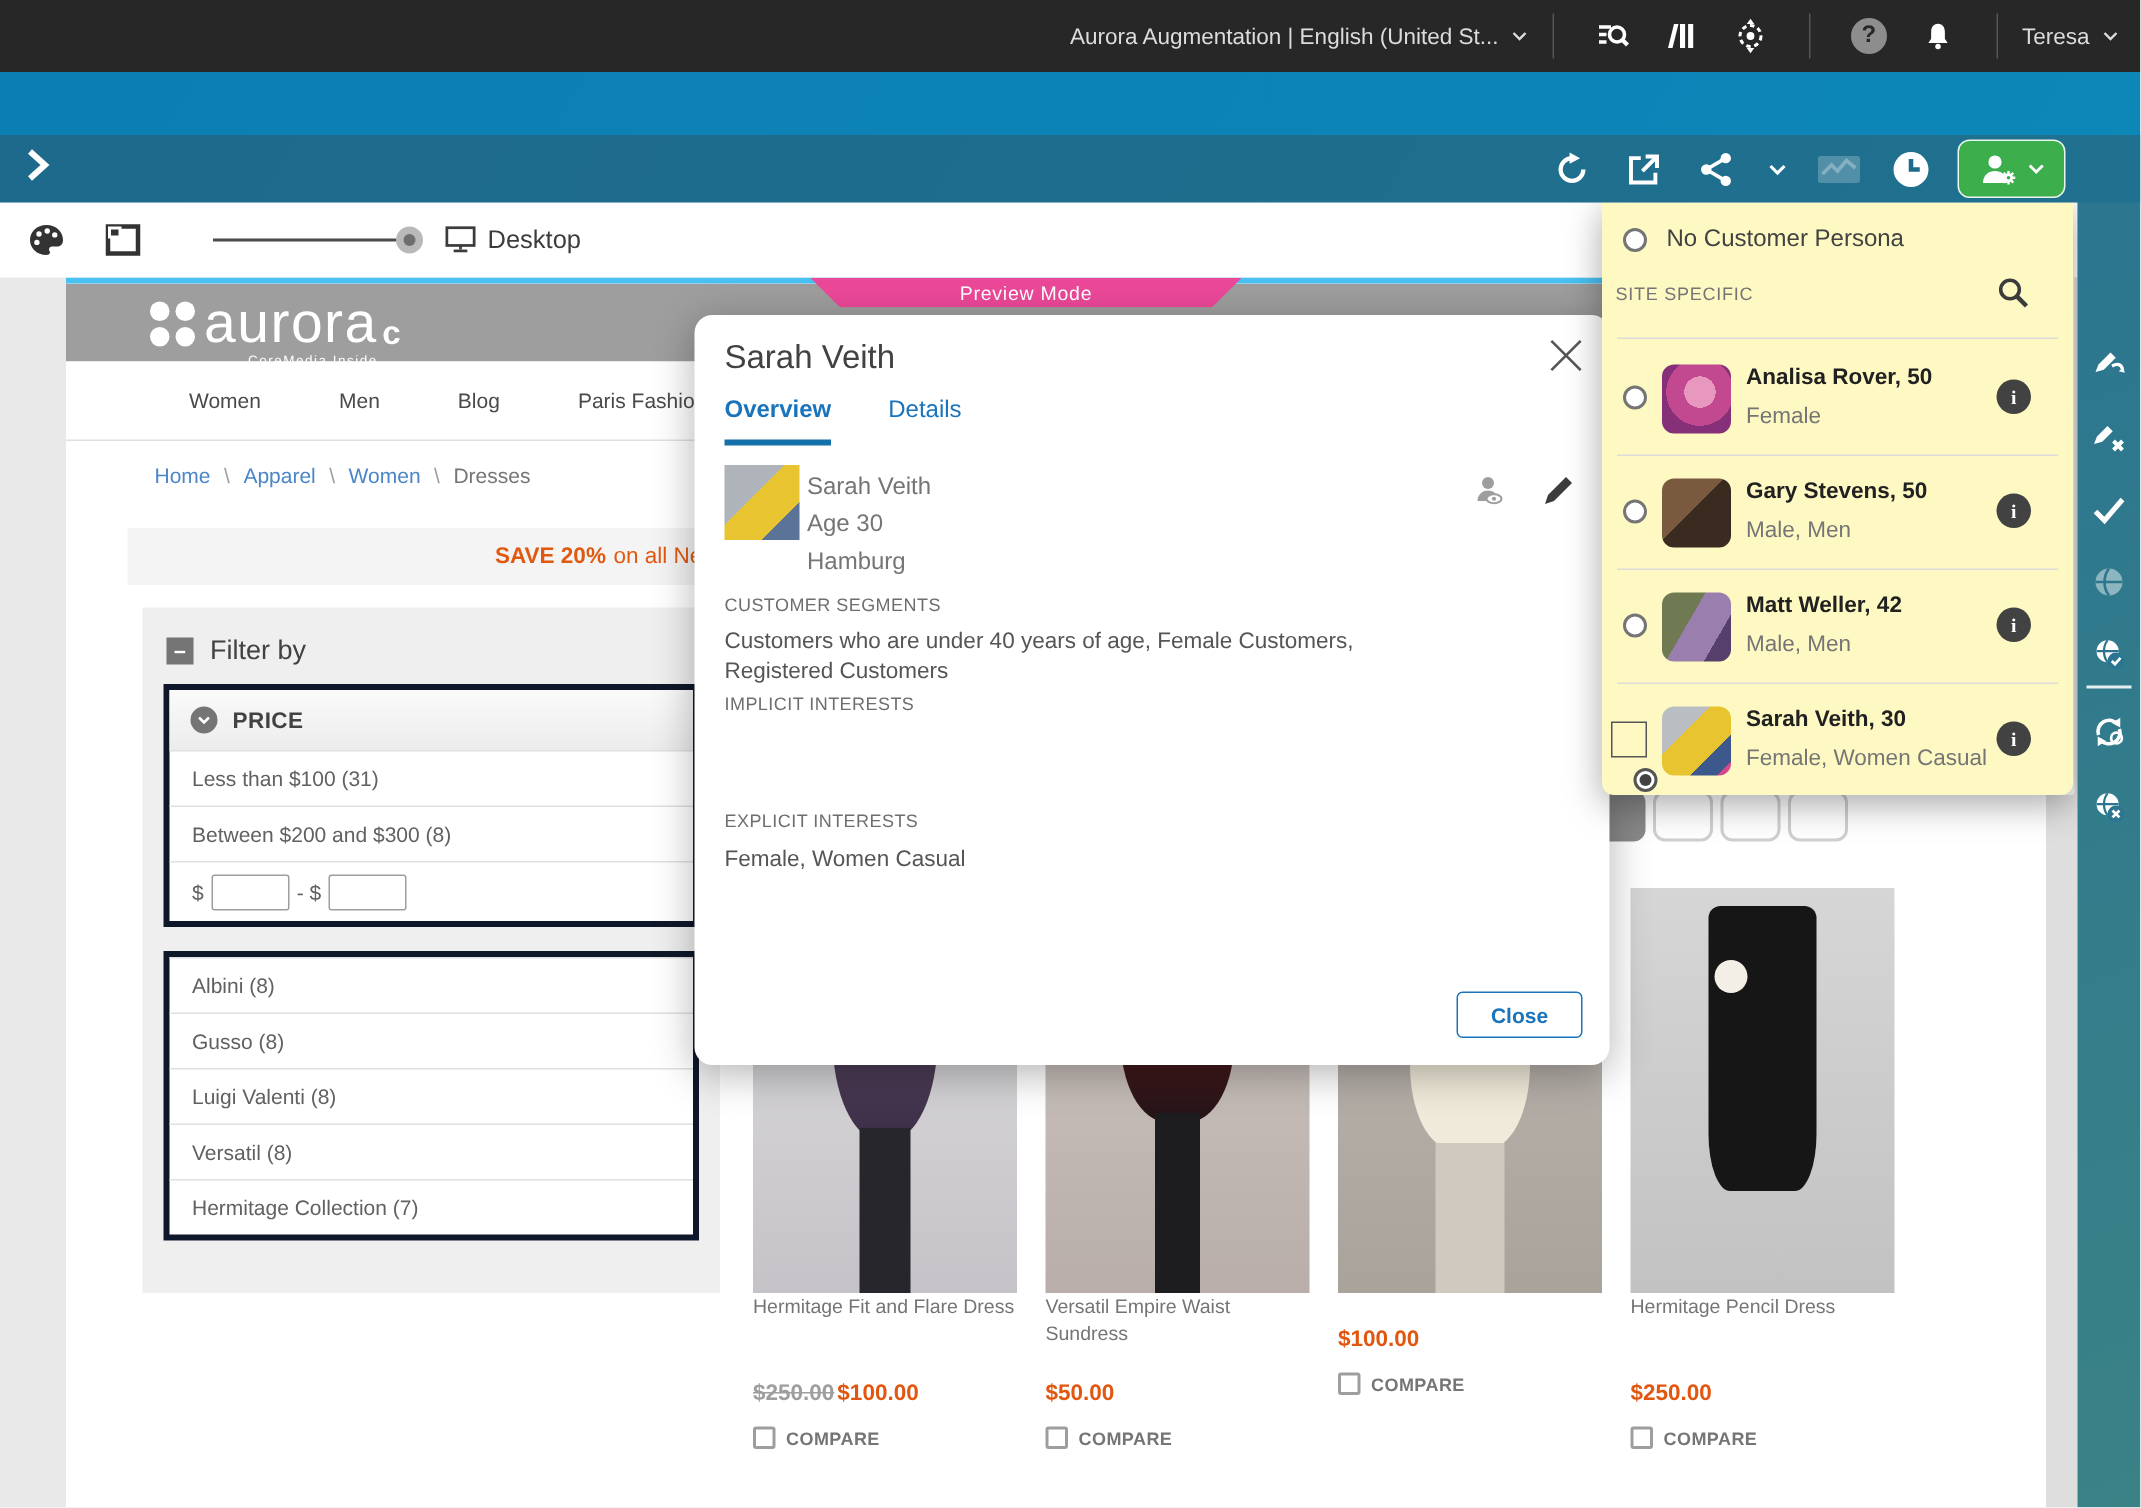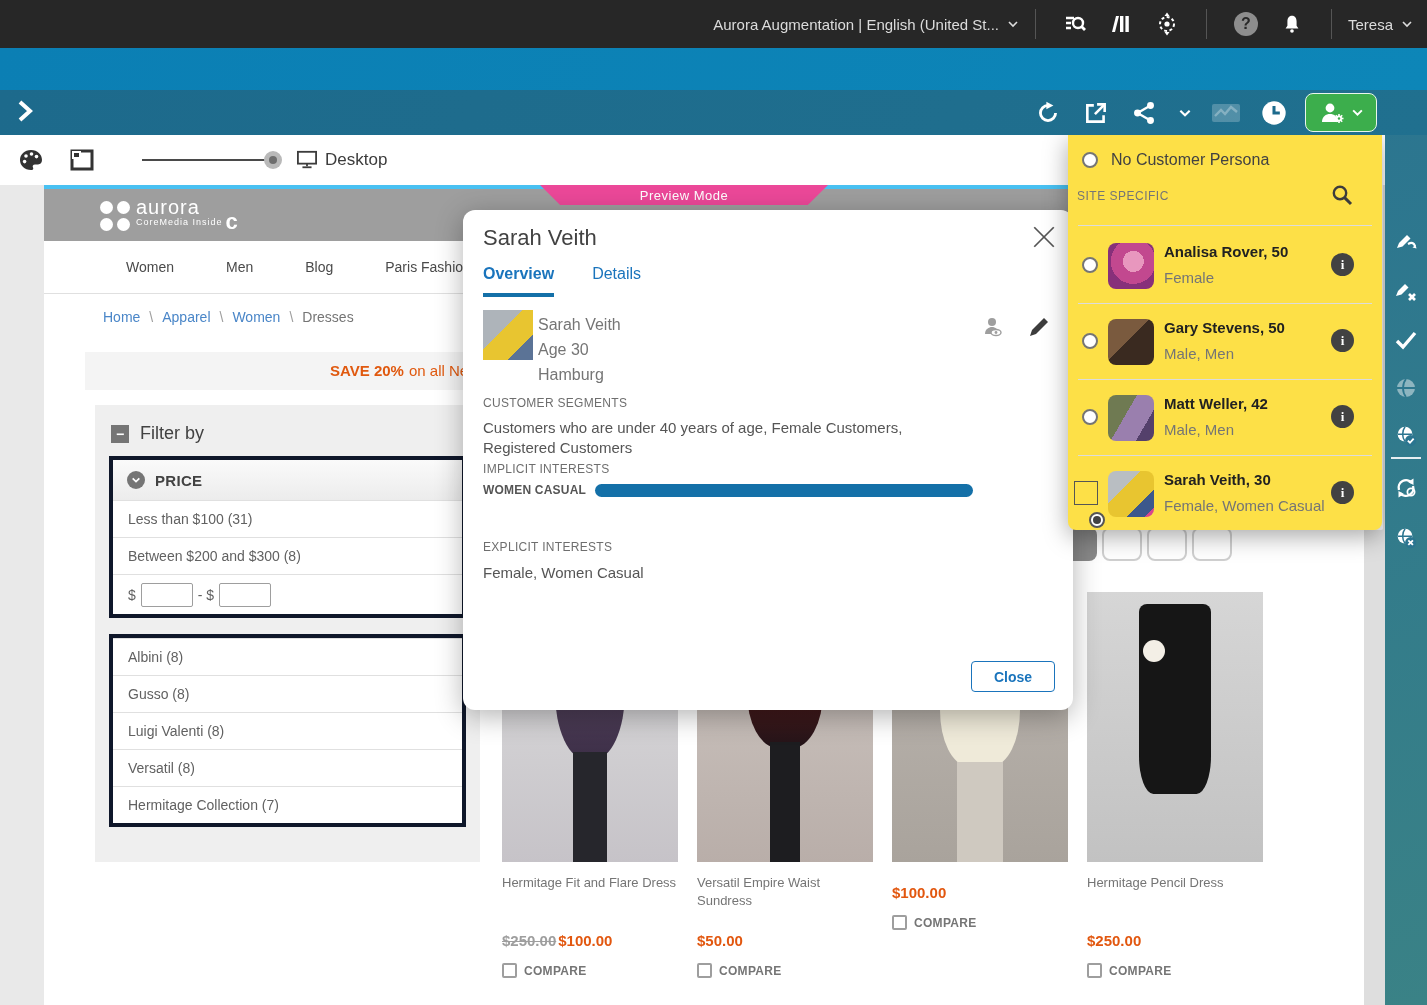--- a/index.html
+++ b/index.html
@@ -36,21 +36,21 @@
   .preview-line { position:absolute; left:44px; top:185px; width:1320px; height:4px; background:#49c1f2; z-index:10; }
   .preview-tab { position:absolute; left:540px; top:185px; width:288px; height:20px; background:#ec4899; color:#fff; font-size:13px; letter-spacing:.5px; display:flex; align-items:center; justify-content:center; z-index:11; clip-path:polygon(0 0,100% 0,93% 100%,7% 100%); }
   .site { position:absolute; left:44px; top:189px; width:1320px; height:816px; background:#fff; z-index:5; overflow:hidden; }
   .site-header { position:absolute; left:0; top:0; width:100%; height:52px; background:#9e9e9e; }
   .logo { position:absolute; left:56px; top:8px; display:flex; align-items:flex-start; color:#fff; }
   .clover { position:relative; width:30px; height:30px; margin-top:4px; }
   .clover i { position:absolute; width:13px; height:13px; border-radius:50%; background:#fff; }
   .clover i:nth-child(1){left:0;top:0;} .clover i:nth-child(2){right:0;top:0;}
   .clover i:nth-child(3){left:0;bottom:0;} .clover i:nth-child(4){right:0;bottom:0;}
   .logo-text { margin-left:6px; line-height:1; }
-  .logo-main { font-size:20px; letter-spacing:1px; }
+  .logo-main { font-size:38px; letter-spacing:1px; }
   .logo-sub { font-size:9px; letter-spacing:1px; margin-top:1px; text-align:right; }
   .logo-c { font-size:22px; font-weight:bold; margin-left:3px; margin-top:12px; }
   .signin-frag { position:absolute; left:944px; top:22px; color:#fff; font-size:13px; }
   .site-nav { position:absolute; left:0; top:52px; width:100%; height:53px; background:#fff; border-bottom:1px solid #e0e0e0; display:flex; align-items:center; }
   .nav-item { color:#4a4a4a; font-size:14px; margin-left:52px; cursor:pointer; white-space:nowrap; }
   .nav-item:first-child { margin-left:82px; }
   .search-frag { position:absolute; left:944px; top:72px; color:#9a9a9a; font-size:14px; border-bottom:1px solid #cfcfcf; padding:0 40px 8px 0; }
   .breadcrumb { position:absolute; left:59px; top:120px; font-size:14px; display:flex; gap:9px; }
   .crumb { color:#4a86c8; cursor:pointer; }
   .crumb-sep { color:#9e9e9e; }
@@ -87,21 +87,21 @@
   .p1 .legs { position:absolute; left:50%; transform:translateX(-50%); top:160px; width:34px; height:110px; background:#26262c; }
   .p2 .product-img { background:linear-gradient(180deg,#cfc8c3,#b9aea9); }
   .p2 .dress { top:16px; width:76px; height:140px; background:linear-gradient(180deg,#92241e,#221419); border-radius:8px 8px 40% 40%; }
   .p2 .legs { position:absolute; left:50%; transform:translateX(-50%); top:150px; width:30px; height:120px; background:#1d1d20; }
   .p3 .product-img { background:linear-gradient(180deg,#bdb7b1,#a9a39c); }
   .p3 .dress { top:14px; width:80px; height:160px; background:linear-gradient(180deg,#26262a 0 18%,#efead9 18%); border-radius:6px 6px 35% 35%; }
   .p3 .legs { position:absolute; left:50%; transform:translateX(-50%); top:170px; width:46px; height:100px; background:#cfc9c0; }
   .p4 .product-img { background:linear-gradient(180deg,#d6d6d6,#c2c2c2); }
   .p4 .dress { top:12px; width:72px; height:190px; background:#161616; border-radius:8px 8px 20% 20%; }
   .p4 .flower { position:absolute; left:56px; top:48px; width:22px; height:22px; border-radius:50%; background:#f3efe6; }
-  .product-name { margin-top:12px; font-size:13px; color:#757575; line-height:1.35; height:36px; }
+  .product-name { font-size:13px; color:#757575; line-height:1.35; height:36px; }
   .price-row { margin-top:22px; font-size:15px; font-weight:bold; color:#e2570f; }
   .old-price { color:#9e9e9e; text-decoration:line-through; margin-right:2px; }
   .compare-row { margin-top:14px; display:flex; align-items:center; gap:7px; }
   .compare-box { width:15px; height:15px; border:2px solid #9e9e9e; border-radius:2px; background:#fff; cursor:pointer; }
   .compare-label { font-size:12px; font-weight:bold; color:#757575; letter-spacing:.3px; }
 
   
   .modal { position:absolute; left:463px; top:210px; width:610px; height:500px; background:#fff; border-radius:12px; box-shadow:0 6px 28px rgba(0,0,0,.3); z-index:50; }
   .modal-title { position:absolute; left:20px; top:15px; font-size:22px; color:#424242; }
   .modal-close { position:absolute; right:16px; top:14px; width:26px; height:26px; cursor:pointer; }
@@ -112,21 +112,21 @@
   .modal-lines { position:absolute; left:75px; top:102px; font-size:16px; color:#757575; line-height:25px; }
   .modal-icons { position:absolute; right:22px; top:105px; display:flex; gap:22px; align-items:center; }
   .m-label { position:absolute; left:20px; font-size:12px; color:#6e6e6e; letter-spacing:.3px; }
   .m-text { position:absolute; left:20px; font-size:15px; color:#555; line-height:1.35; width:490px; }
   .interest-row { position:absolute; left:20px; top:273px; width:490px; display:flex; align-items:center; }
   .interest-name { font-size:12px; font-weight:bold; color:#555; letter-spacing:.2px; width:112px; }
   .interest-bar { flex:1; height:13px; border-radius:7px; background:#1470a8; }
   .close-btn { position:absolute; right:18px; bottom:18px; width:84px; height:31px; border:1px solid #1a74bc; border-radius:4px; background:#fff; color:#1a74bc; font-weight:bold; font-size:14px; cursor:pointer; }
 
   
-  .dropdown { position:absolute; left:1068px; top:135px; width:314px; height:395px; background:#fde047; border-radius:0 0 8px 8px; box-shadow:0 6px 24px rgba(0,0,0,.35); z-index:60; }
+  .dropdown { position:absolute; left:1068px; top:135px; width:314px; height:395px; background:#fef9c3; border-radius:0 0 8px 8px; box-shadow:0 6px 24px rgba(0,0,0,.35); z-index:60; }
   .dd-row1 { position:absolute; left:14px; top:16px; display:flex; align-items:center; gap:13px; font-size:16px; color:#424242; cursor:pointer; }
   .radio { width:16px; height:16px; border:2px solid #757575; border-radius:50%; background:#fff; flex:0 0 auto; }
   .radio-focus { width:24px; height:24px; border:1px solid #555; display:flex; align-items:center; justify-content:center; margin-left:-4px; }
   .radio.sel { border:2px solid #555; position:relative; }
   .radio.sel::after { content:''; position:absolute; left:2px; top:2px; width:8px; height:8px; border-radius:50%; background:#424242; }
   .dd-group { position:absolute; left:9px; top:54px; font-size:12px; color:#757575; letter-spacing:.5px; }
   .dd-search { position:absolute; right:28px; top:48px; cursor:pointer; }
   .dd-div { position:absolute; left:10px; width:294px; height:1px; background:#dcdcdc; }
   .persona-row { position:absolute; left:0; width:314px; height:76px; cursor:pointer;text-align:right; }
   .persona-row .radio { position:absolute; left:14px; top:30px; }
@@ -457,24 +457,20 @@
           <ellipse cx="15" cy="17.5" rx="5" ry="3" fill="#fff" stroke="#9e9e9e" stroke-width="1.4"></ellipse>
           <circle cx="15" cy="17.5" r="1.4" fill="#9e9e9e"></circle>
         </svg>
       <svg width="24" height="24" viewBox="0 0 24 24">
           <path d="M3 21 L5 15 L17 3 L21 7 L9 19 Z" fill="#3c3c3c"></path>
         </svg>
     </div>
     <div class="m-label" style="top:186px;">CUSTOMER SEGMENTS</div>
     <div class="m-text" style="top:208px;">Customers who are under 40 years of age, Female Customers, Registered Customers</div>
     <div class="m-label" style="top:252px;">IMPLICIT INTERESTS</div>
-    <div class="interest-row">
-      <span class="interest-name">WOMEN CASUAL</span>
-      <span class="interest-bar"></span>
-    </div>
     <div class="m-label" style="top:330px;">EXPLICIT INTERESTS</div>
     <div class="m-text" style="top:353px;">Female, Women Casual</div>
     <button class="close-btn">Close</button>
   </div>
 
   <div class="dropdown">
     <div class="dd-row1">
       <span class="radio"></span>
       <span>No Customer Persona</span>
     </div>

